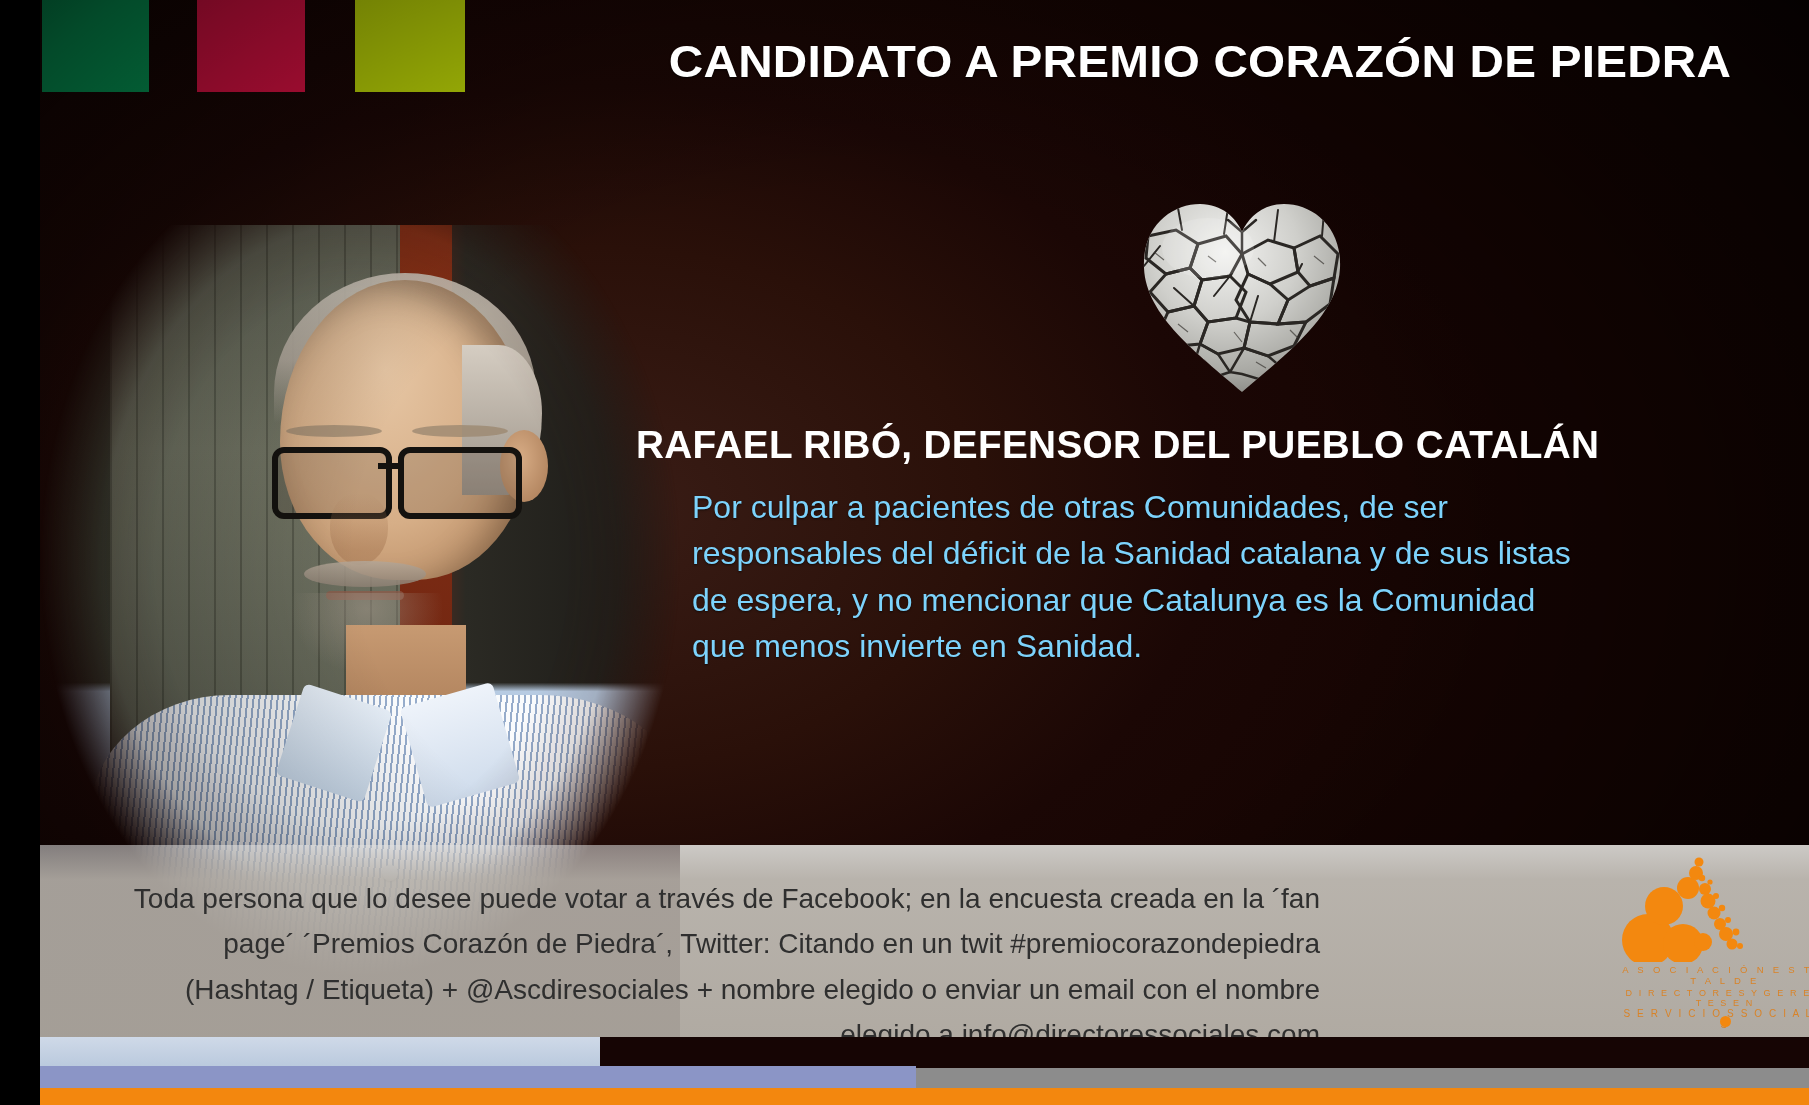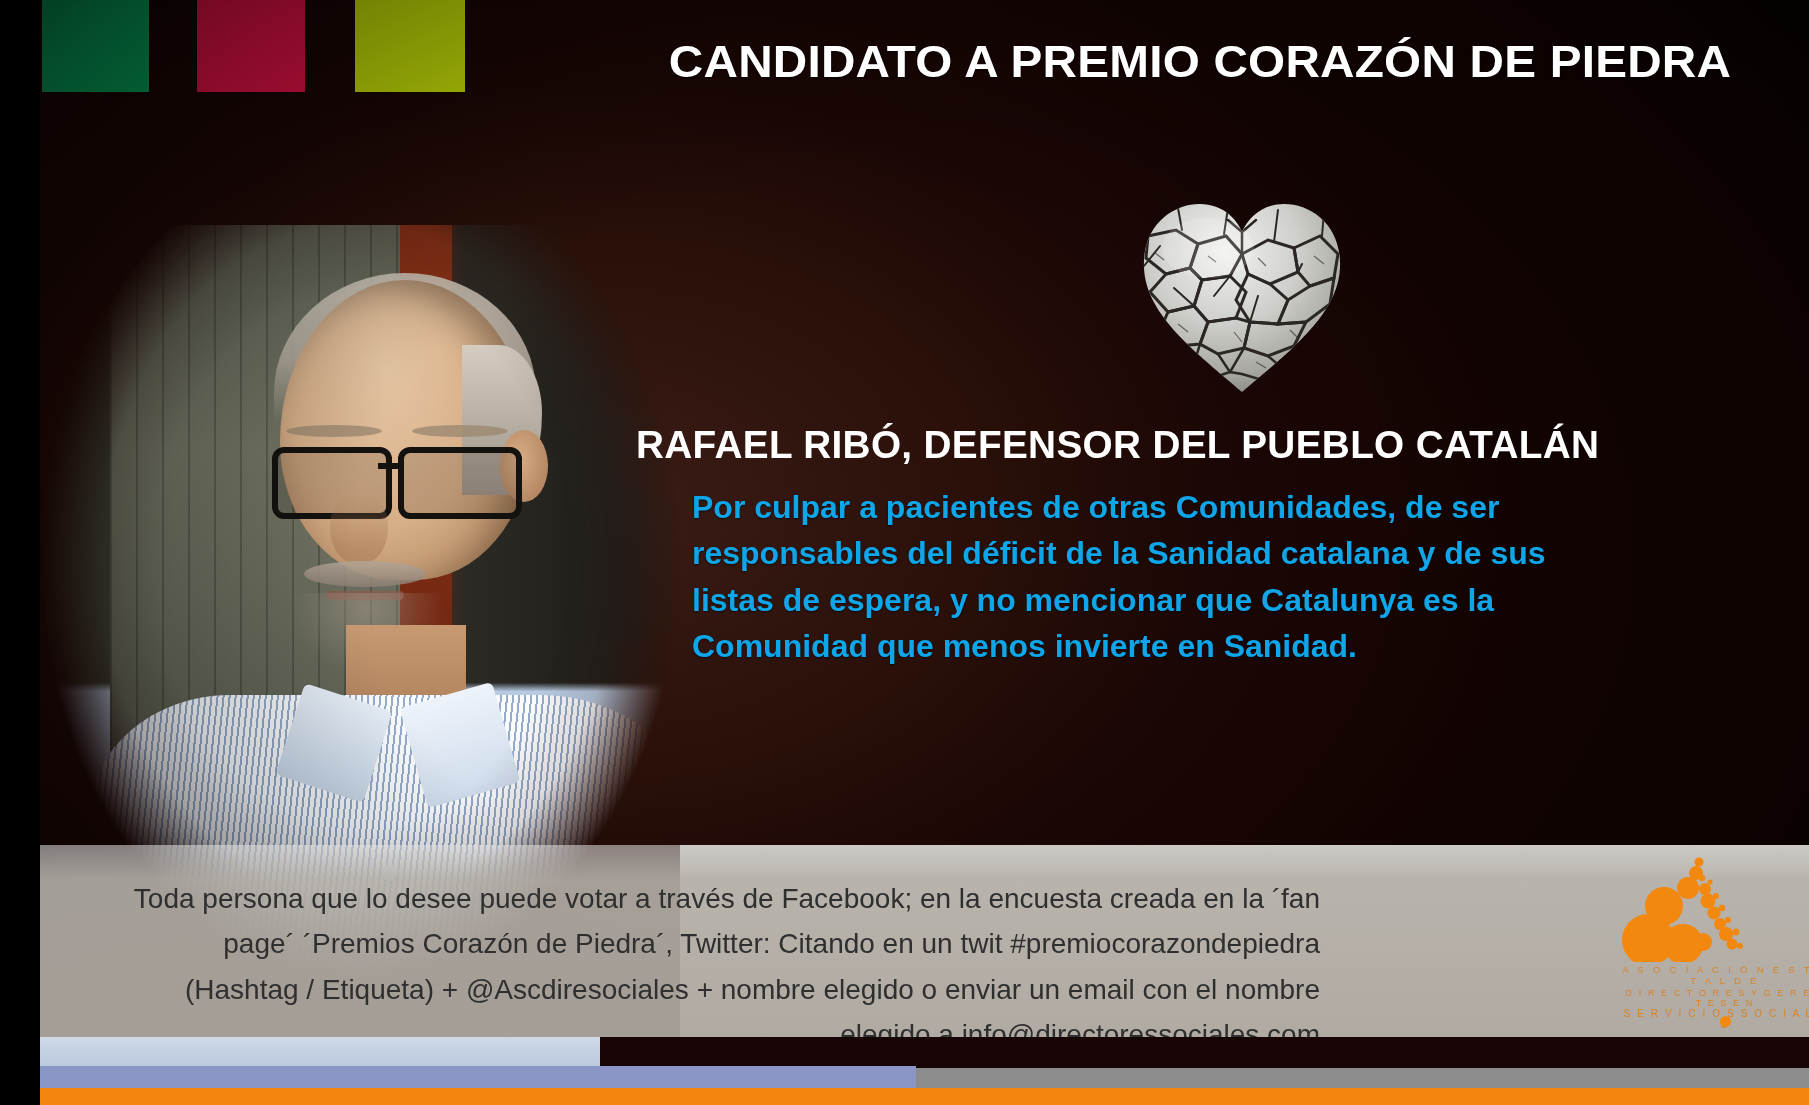--- a/index.html
+++ b/index.html
@@ -190,21 +190,21 @@
 
   
   .name{
     position:absolute; left:596px; top:424px; width:1010px;
     color:#fff; font-weight:bold; font-size:38px;
     letter-spacing:.3px; white-space:nowrap;
     transform:scaleX(1.02); transform-origin:left top;
   }
   .quote{
     position:absolute; left:652px; top:484px; width:880px;
-    color:#0ea5e9; font-weight:bold; font-size:32px; line-height:1.45;
+    color:#7dd3fc; font-weight:normal; font-size:32px; line-height:1.45;
     text-shadow:0 1px 2px rgba(0,0,0,.6);
   }
 
   
   .footer-band{
     position:absolute; left:0; top:845px; width:1809px; height:192px;
     background:linear-gradient(180deg, rgba(226,226,226,.55) 0%, rgba(185,180,173,.88) 18%, rgba(176,170,162,.93) 100%);
   }
   .footer-band-right{
     position:absolute; left:640px; top:845px; width:1169px; height:192px;

